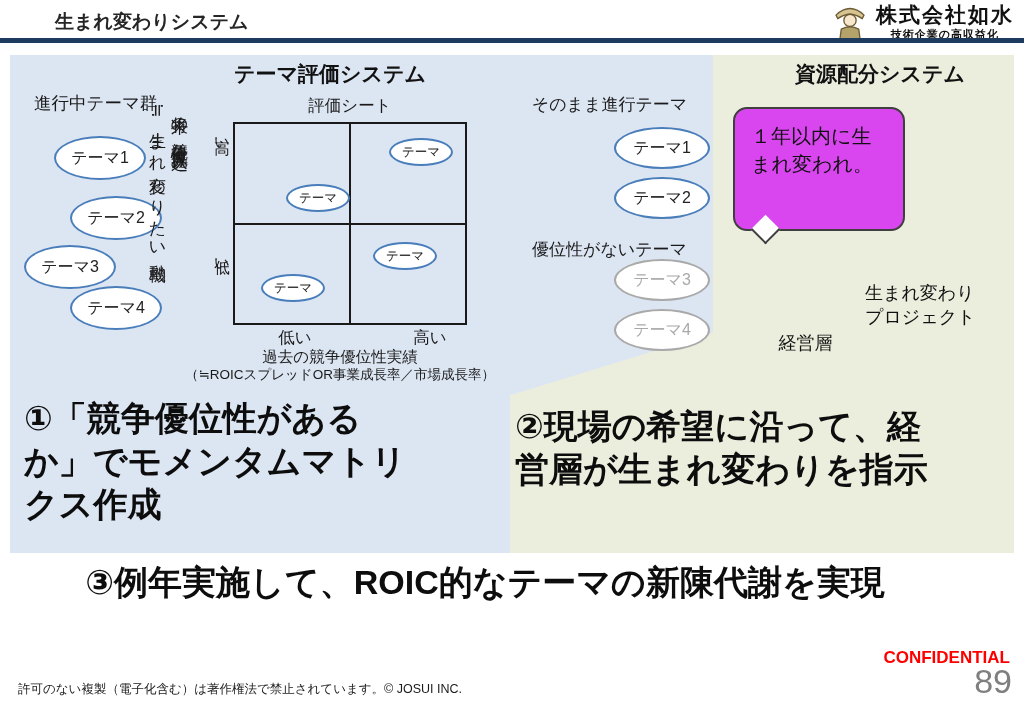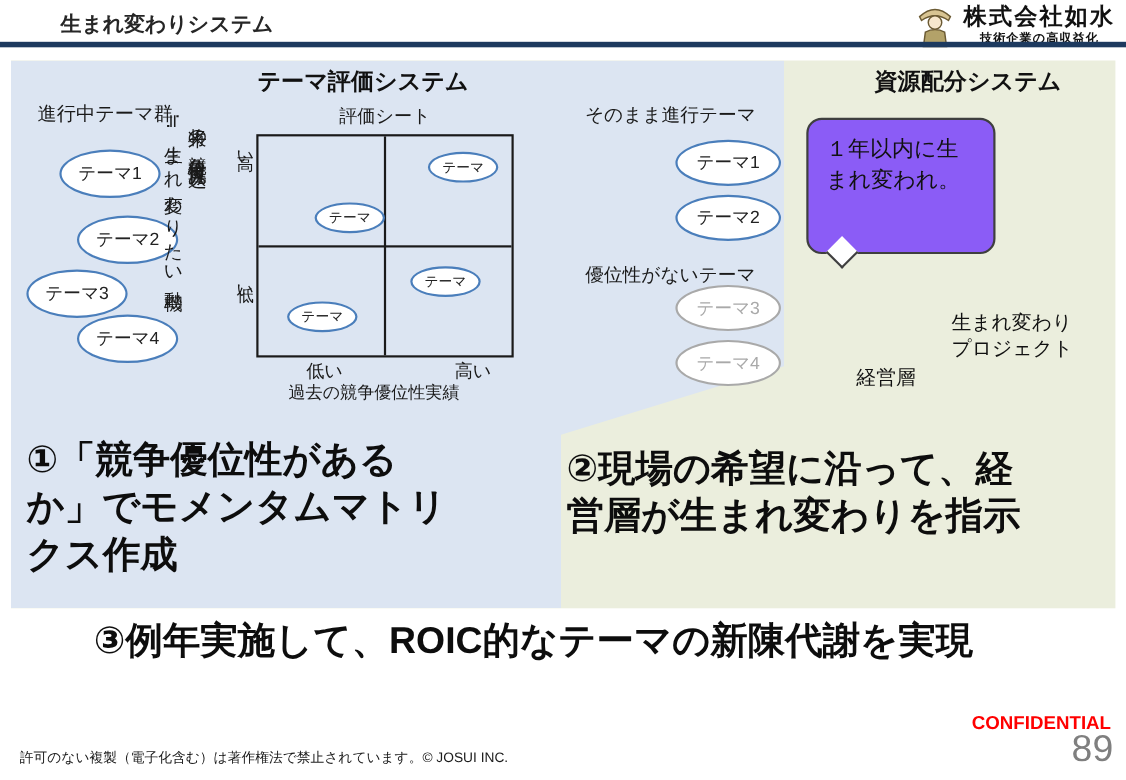--- a/index.html
+++ b/index.html
@@ -38,21 +38,21 @@
   .mini { position:absolute; background:#fff; border:2px solid #4a7ebb; border-radius:50%;
           width:64px; height:28px; display:flex; align-items:center; justify-content:center; font-size:12.5px; color:#222; }
 
   .vtext { position:absolute; writing-mode:vertical-rl; text-orientation:mixed; font-size:17px; letter-spacing:2px; color:#1a1a1a; }
   .axis-small { position:absolute; writing-mode:vertical-rl; font-size:15.5px; color:#1a1a1a; }
   .xaxis-word { position:absolute; font-size:16.5px; width:70px; text-align:center; color:#1a1a1a; }
   .xaxis-line1 { position:absolute; left:103px; top:292px; width:454px; text-align:center; font-size:15.5px; }
   .xaxis-line2 { position:absolute; left:103px; top:311px; width:454px; text-align:center; font-size:13.5px; }
 
   
-  .bubble { position:absolute; left:723px; top:52px; width:172px; height:124px; background:#8b5cf6;
+  .bubble { position:absolute; left:723px; top:52px; width:172px; height:124px; background:#d946ef;
             border:2px solid #3f3f3f; border-radius:14px; padding:13px 16px; font-size:20px; line-height:1.4; color:#111; }
   .bubble::after { content:""; position:absolute; left:20px; bottom:-11px; width:19px; height:19px;
             background:#fff; border-right:2px solid #3f3f3f; border-bottom:2px solid #3f3f3f; transform:rotate(45deg); }
 
   .proj-label { position:absolute; left:855px; top:226px; width:118px; font-size:18px; line-height:1.35; color:#111; }
   .mgmt-label { position:absolute; left:748px; top:276px; width:95px; text-align:center; font-size:18px; color:#111; }
 
   .step { position:absolute; font-weight:700; color:#0d0d0d; font-size:34px; line-height:1.26; }
   .step1 { left:14px; top:342px; width:385px; }
   .step2 { left:505px; top:350px; width:430px; }
@@ -125,20 +125,21 @@
       <div class="mini" style="left:138px; top:118px;">
           <span>テーマ</span>
         </div>
       <div class="mini" style="left:26px; top:150px;">
           <span>テーマ</span>
         </div>
     </div>
     <div class="xaxis-word" style="left:250px; top:272px;">低い</div>
     <div class="xaxis-word" style="left:385px; top:272px;">高い</div>
     <div class="xaxis-line1">過去の競争優位性実績</div>
+    <div class="xaxis-line2">（≒ROICスプレッドOR事業成長率／市場成長率）</div>
 
     <div class="sec-label" style="left:492px; top:38px; width:215px; text-align:center;">そのまま進行テーマ</div>
     <span class="icon" style="left:500px; top:62px;">
       <svg width="80" height="84" viewBox="0 0 100 100" fill="none" stroke="#1a1a1a" stroke-width="3.5" stroke-linecap="round" stroke-linejoin="round">
         <path d="M50 16 L57 38 L80 38 L62 52 L69 76 L50 62 L31 76 L38 52 L20 38 L43 38 Z"></path>
         <path d="M50 2 V10 M26 10 L32 19 M74 10 L68 19 M8 30 L17 34 M92 30 L83 34 M4 52 L13 52 M96 52 L87 52 M16 80 L24 72 M84 80 L76 72 M40 94 L44 85 M60 94 L56 85"></path>
       </svg>
     </span>
     <div class="ellipse" style="left:604px; top:72px; width:96px; height:42px;">
         <span>テーマ1</span>

